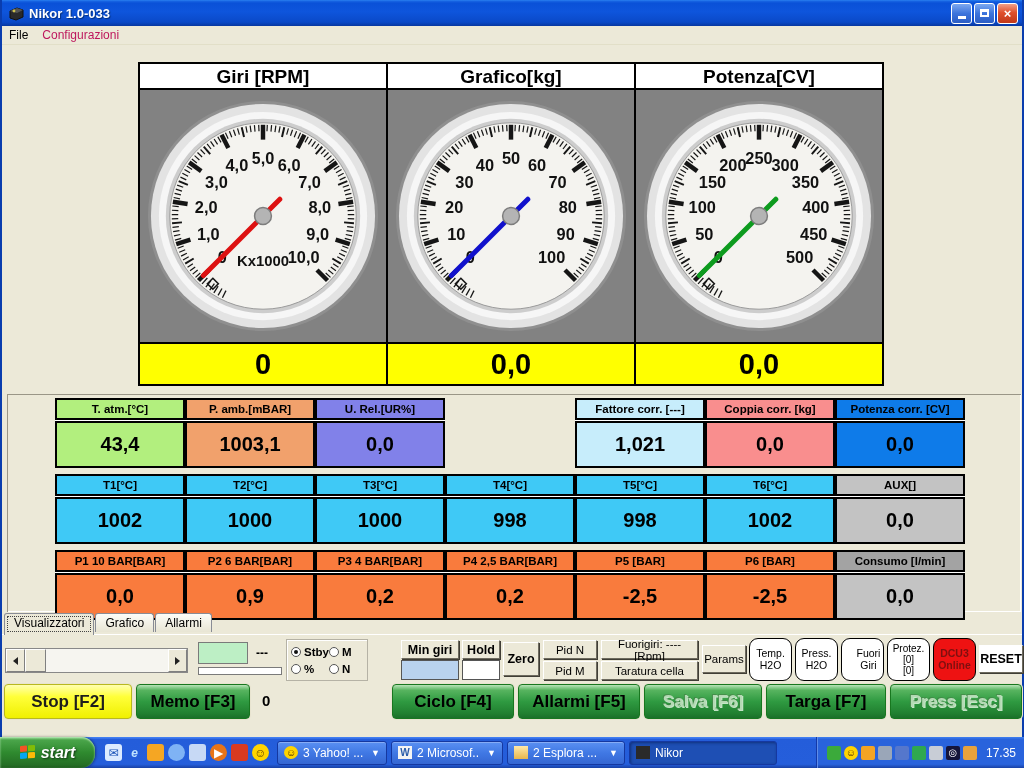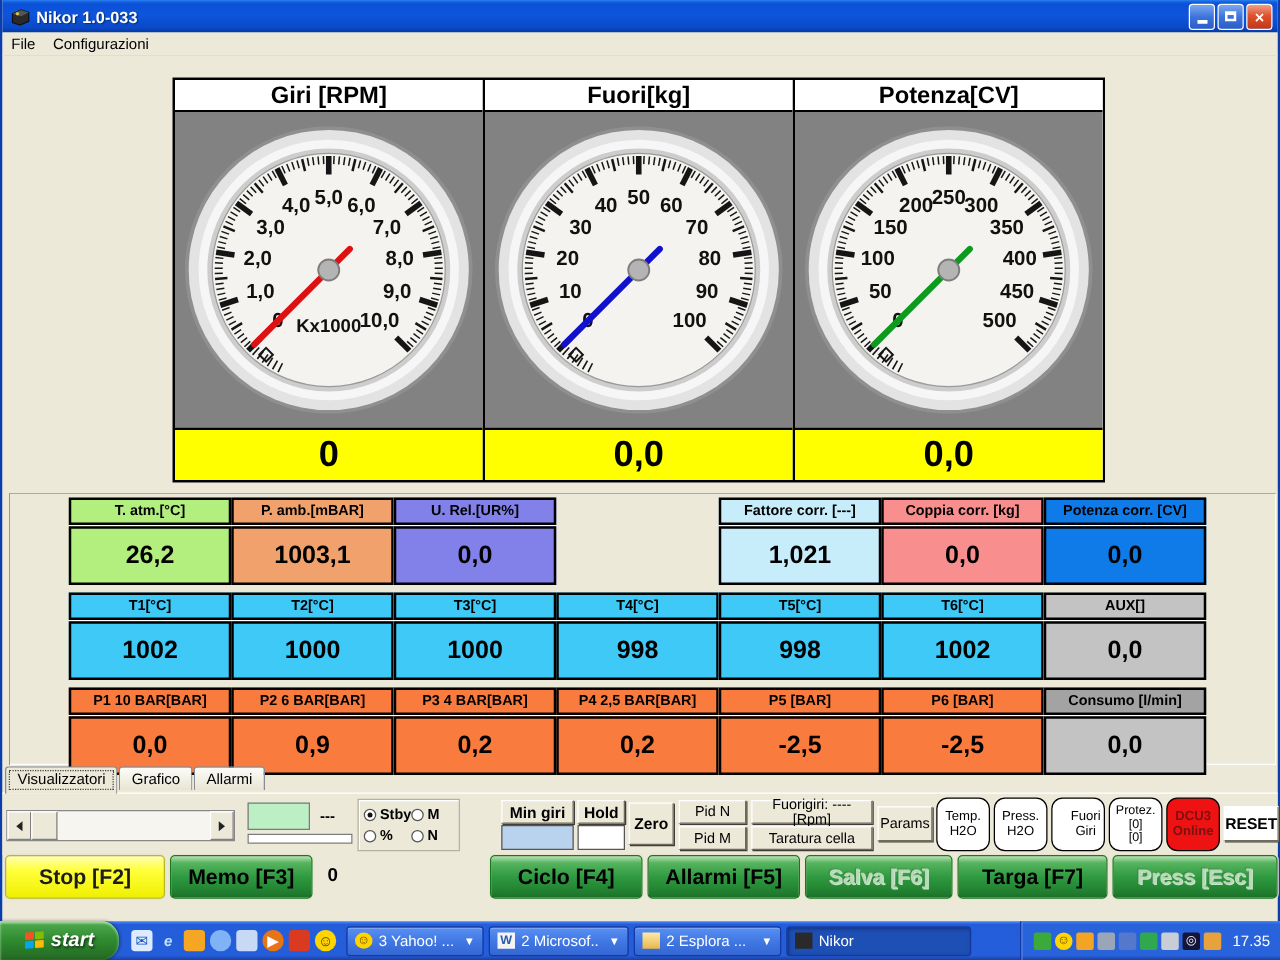--- a/index.html
+++ b/index.html
@@ -15,21 +15,21 @@
   #title-text { color:#fff; font-weight:bold; font-size:13px; text-shadow:1px 1px 1px #04307c; flex:1; }
   .winbtn { width:21px; height:21px; margin-left:2px; border:1px solid #fff; border-radius:3px;
     background:linear-gradient(180deg,#7CA8F0 0%,#3C74DC 50%,#2B5DC4 100%);
     display:flex; align-items:center; justify-content:center; color:#fff; font-size:12px; line-height:1; }
   .winbtn.close { background:linear-gradient(180deg,#F0A088 0%,#E0502C 45%,#C03818 100%); font-weight:bold; font-size:13px; }
   .winbtn .min-glyph { width:8px; height:3px; background:#fff; margin-top:9px; }
   .winbtn .max-glyph { width:9px; height:8px; border:2px solid #fff; border-top-width:3px; }
   #menubar { position:absolute; left:0; top:26px; width:100%; height:19px; background:#ECE9D8;
     display:flex; align-items:center; font-size:12px; border-bottom:1px solid #E2DFC8; }
   .menu-item { padding:2px 7px; color:#000; }
-  .menu-item.disabled { color:#000000; }
+  .menu-item.disabled { color:#be185d; }
 
   
   #client { position:absolute; left:0; top:45px; width:1020px; height:692px; background:#ECE9D8; }
 
   
   #gauges-panel { position:absolute; left:136px; top:17px; width:746px; height:324px;
     background:#fff; border:2px solid #000; display:flex; }
   .gauge-cell { flex:1; display:flex; flex-direction:column; border-right:2px solid #000; background:#fff; }
   .gauge-cell:last-child { border-right:none; }
   .gauge-title { height:26px; background:#fff; border-bottom:2px solid #000; text-align:center;
@@ -297,21 +297,21 @@
               <text x="175.1612779451189" y="137.92298567374695" text-anchor="middle" dominant-baseline="central" font-family="Liberation Sans, DejaVu Sans, sans-serif" font-weight="bold" font-size="16.5" fill="#111">9,0</text>
               <text x="161.01219330881975" y="161.01219330881975" text-anchor="middle" dominant-baseline="central" font-family="Liberation Sans, DejaVu Sans, sans-serif" font-weight="bold" font-size="16.5" fill="#111">10,0</text>
               <text x="120" y="170" text-anchor="middle" font-family="Liberation Sans, DejaVu Sans, sans-serif" font-weight="bold" font-size="15" fill="#111">Kx1000</text>
               <line x1="136.97056274847716" y1="103.02943725152288" x2="59.895923599143444" y2="180.10407640085654" stroke="#DD1111" stroke-width="5" stroke-linecap="round"></line>
               <circle cx="120" cy="120" r="8.5" fill="#b4b4b4" stroke="#7d7d7d" stroke-width="1.5"></circle>
             </svg>
           </div>
           <div class="gauge-value">0</div>
         </div>
         <div class="gauge-cell">
-          <div class="gauge-title">Fuori[kg]</div>
+          <div class="gauge-title">Grafico[kg]</div>
           <div class="gauge-area">
             <svg viewBox="0 0 240 240" width="238" height="238">
               <circle cx="120" cy="120" r="116" fill="#8f8f8f"></circle>
               <circle cx="120" cy="120" r="113" fill="#e3e3e3"></circle>
               <circle cx="120" cy="120" r="105" fill="#f6f6f6"></circle>
               <circle cx="120" cy="120" r="98" fill="#cdcdcd"></circle>
               <circle cx="120" cy="120" r="94" fill="#f4f3ef" stroke="#9a9a9a" stroke-width="1"></circle>
               <line x1="51.95393926196789" y1="181.91715124289914" x2="56.761541379328854" y2="177.5425699050856" stroke="#151515" stroke-width="1.2"></line>
               <line x1="49.11278166462739" y1="178.64300705687944" x2="54.12111774267002" y2="174.49975112351297" stroke="#151515" stroke-width="1.2"></line>
               <line x1="46.42901141918766" y1="175.23866072998132" x2="51.62696169935374" y2="171.33592926536306" stroke="#151515" stroke-width="1.2"></line>
@@ -570,21 +570,21 @@
             </svg>
           </div>
           <div class="gauge-value">0,0</div>
         </div>
       </div>
 
     <div id="data-panel">
       <div id="data-table">
           <div class="cell" style="grid-area: 1 / 1;">
             <div class="cell-h" style="background: rgb(178, 239, 126);">T. atm.[°C]</div>
-            <div class="cell-v" style="background: rgb(178, 239, 126);">26,2</div>
+            <div class="cell-v" style="background: rgb(178, 239, 126);">43,4</div>
           </div>
           <div class="cell" style="grid-area: 1 / 2;">
             <div class="cell-h" style="background: rgb(241, 161, 108);">P. amb.[mBAR]</div>
             <div class="cell-v" style="background: rgb(241, 161, 108);">1003,1</div>
           </div>
           <div class="cell" style="grid-area: 1 / 3;">
             <div class="cell-h" style="background: rgb(129, 129, 233);">U. Rel.[UR%]</div>
             <div class="cell-v" style="background: rgb(129, 129, 233);">0,0</div>
           </div>
           <div class="cell" style="grid-area: 1 / 5;">

